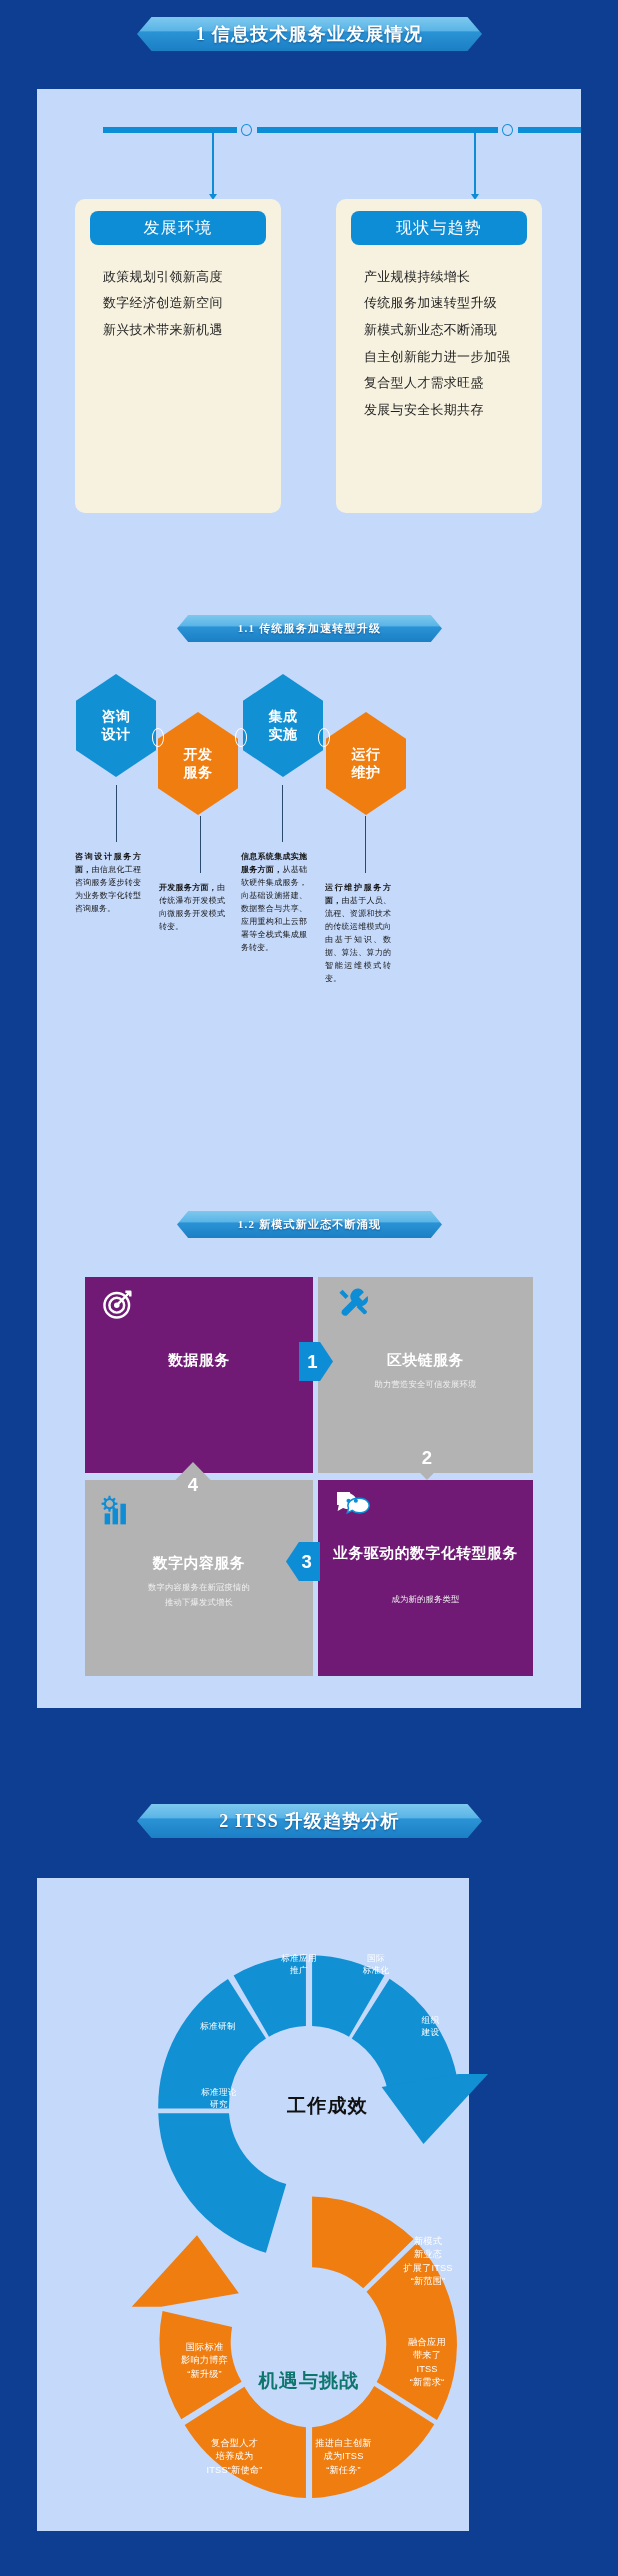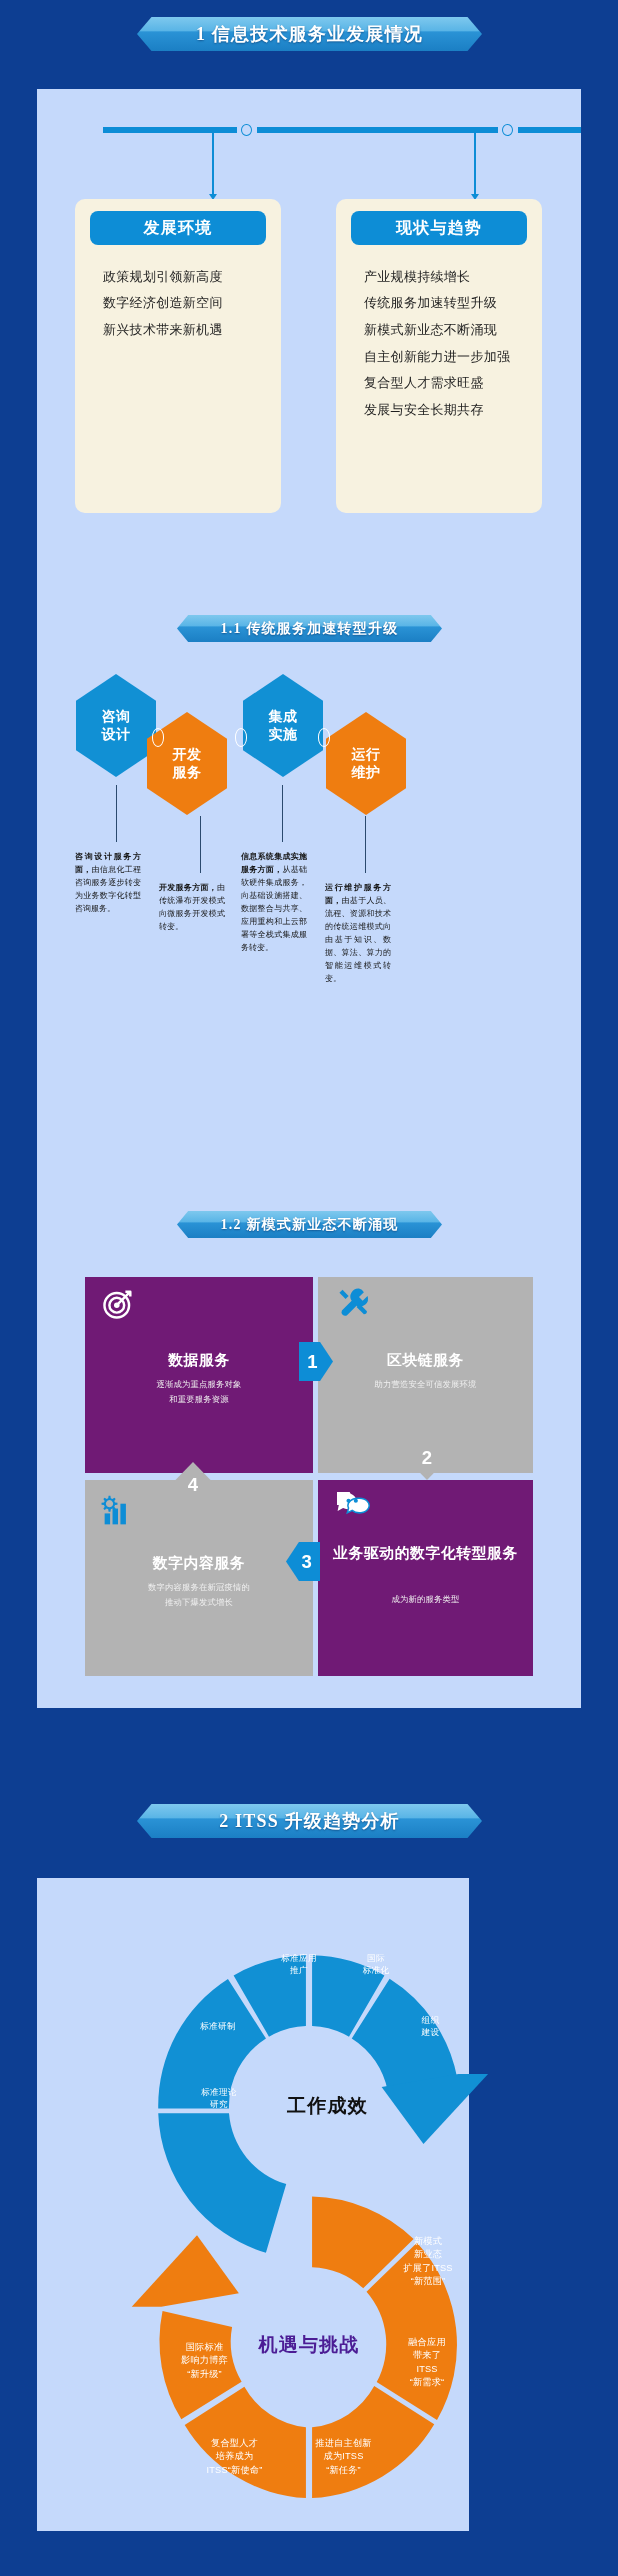--- a/index.html
+++ b/index.html
@@ -30,21 +30,21 @@
   }
   .chapter-banner .label {
     position: relative; z-index: 2;
     font-size: 18px; font-weight: bold; color: #ffffff;
     letter-spacing: 1.2px;
     font-family: "Liberation Serif","DejaVu Serif",serif;
     text-shadow: 0 1.2px 1.8px rgba(8,48,100,.55);
     white-space: nowrap;
   }
   .chapter-banner.small { width: 265px; height: 27px; }
-  .chapter-banner.small .label { font-size: 14px; }
+  .chapter-banner.small .label { font-size: 11px; }
 
   
   .panel {
     background: #c5d9fb;
     margin: 0 auto;
     position: relative;
   }
 
   
   .rail { position: relative; height: 6.2px; margin: 0 33px; }
@@ -57,21 +57,21 @@
                  border-right: 4px solid transparent; border-top: 6.8px solid #0d8dd6; }
 
   
   .cream-card {
     background: #f7f2e0; border-radius: 9.9px;
     position: relative; padding: 0 0 21px 0;
   }
   .cream-card .cap {
     background: #0d8dd6; color: #fff; border-radius: 8px;
     height: 34px; display:flex; align-items:center; justify-content:center;
-    font-size: 16px; font-weight: bold; margin: 12.3px 14.8px 0 14.8px;
+    font-size: 16px; font-weight: normal; margin: 12.3px 14.8px 0 14.8px;
     letter-spacing: 1.2px;
   }
   .cream-card ul { list-style: none; margin: 18.5px 0 0 0; padding: 0 0 0 28px; }
   .cream-card li { font-size: 13px; line-height: 2.05; color: #1f1f1f; letter-spacing: 0.3px; }
 
   
   .hexrow { position: relative; height: 129px; }
   .hex {
     position: absolute; width: 80px; height: 103px;
     clip-path: polygon(50% 0, 100% 26%, 100% 74%, 50% 100%, 0 74%, 0 26%);
@@ -98,21 +98,21 @@
                 color: #f0f0f0; font-size: 8.3px; line-height: 1.75; letter-spacing: 0.2px; }
   .arrowtag { position: absolute; color: #fff; font-weight: bold; font-size: 18.5px;
               display:flex; align-items:center; justify-content:center; z-index: 6; }
 
   
   .ringpanel { background: #c5d9fb; margin: 0 auto; position: relative; }
   .ring-label { position: absolute; color: #fff; font-size: 8.6px; line-height: 1.35;
                 text-align: center; letter-spacing: 0.3px; }
   .ring-center { position: absolute; font-size: 19px; font-weight: bold; color: #111;
                  letter-spacing: 1.2px; text-align:center; }
-  .ring-center.orange-c { color: #4c1d95; }
+  .ring-center.orange-c { color: #0f766e; margin-top: 36px; }
   .olabel { position: absolute; color: #fff; font-size: 9.2px; line-height: 1.45;
             text-align: center; letter-spacing: 0.2px; }
 </style>
 </head>
 <body>
 
 <div class="page">
 
   <div class="band-dark" style="position:absolute;left:0;top:0;width:618px;height:1761px;"></div>
 
@@ -163,21 +163,21 @@
       </div>
     </div>
 
     <div class="hexrow" style="position:absolute;left:0;top:585px;width:544px;padding-left:28px;">
       <div class="hex blue" style="left:39px;top:0px;">
         <span>咨询</span>
         <span>设计</span>
       </div>
       <div class="hexlink" style="left:115px;top:54px;"></div>
 
-      <div class="hex orange" style="left:110px;top:38px;">
+      <div class="hex orange" style="left:121px;top:38px;">
         <span>开发</span>
         <span>服务</span>
       </div>
       <div class="hexlink" style="left:198px;top:54px;"></div>
 
       <div class="hex blue" style="left:206px;top:0px;">
         <span>集成</span>
         <span>实施</span>
       </div>
       <div class="hexlink" style="left:281px;top:54px;"></div>
@@ -219,24 +219,20 @@
         <div class="qicon" style="left:17px;top:11px;">
           <svg width="32" height="32" viewBox="0 0 52 52">
             <circle cx="24" cy="28" r="20" fill="none" stroke="#fff" stroke-width="4"></circle>
             <circle cx="24" cy="28" r="12" fill="none" stroke="#fff" stroke-width="4"></circle>
             <circle cx="24" cy="28" r="4.5" fill="#fff"></circle>
             <path d="M24 28 L44 8" stroke="#fff" stroke-width="4" stroke-linecap="round"></path>
             <path d="M38 6 L46 6 L46 14" fill="none" stroke="#fff" stroke-width="4" stroke-linejoin="round"></path>
           </svg>
         </div>
         <div class="qtitle" style="top:74px;">数据服务</div>
-        <div class="qsub" style="top:100px;">
-          <div>逐渐成为重点服务对象</div>
-          <div>和重要服务资源</div>
-        </div>
       </div>
 
       <div class="quad grey" style="left:281px;top:0px;width:215px;height:196px;">
         <div class="qicon" style="left:18.5px;top:8.6px;">
           <svg width="33" height="32" viewBox="0 0 54 52">
             <path d="M36 4 a13 13 0 0 0 -12 20 L8 40 a6 6 0 0 0 8 8 L32 32 a13 13 0 0 0 18 -16 l-8 8 -6 -6 8 -8 a13 13 0 0 0 -8 -6 z" fill="#0d8dd6"></path>
             <path d="M9 6 l10 10 -5 5 -10 -10 z" fill="#0d8dd6"></path>
             <path d="M44 46 l-12 -12 5 -5 12 12 a5 5 0 0 1 -5 5 z" fill="#0d8dd6"></path>
           </svg>
         </div>

